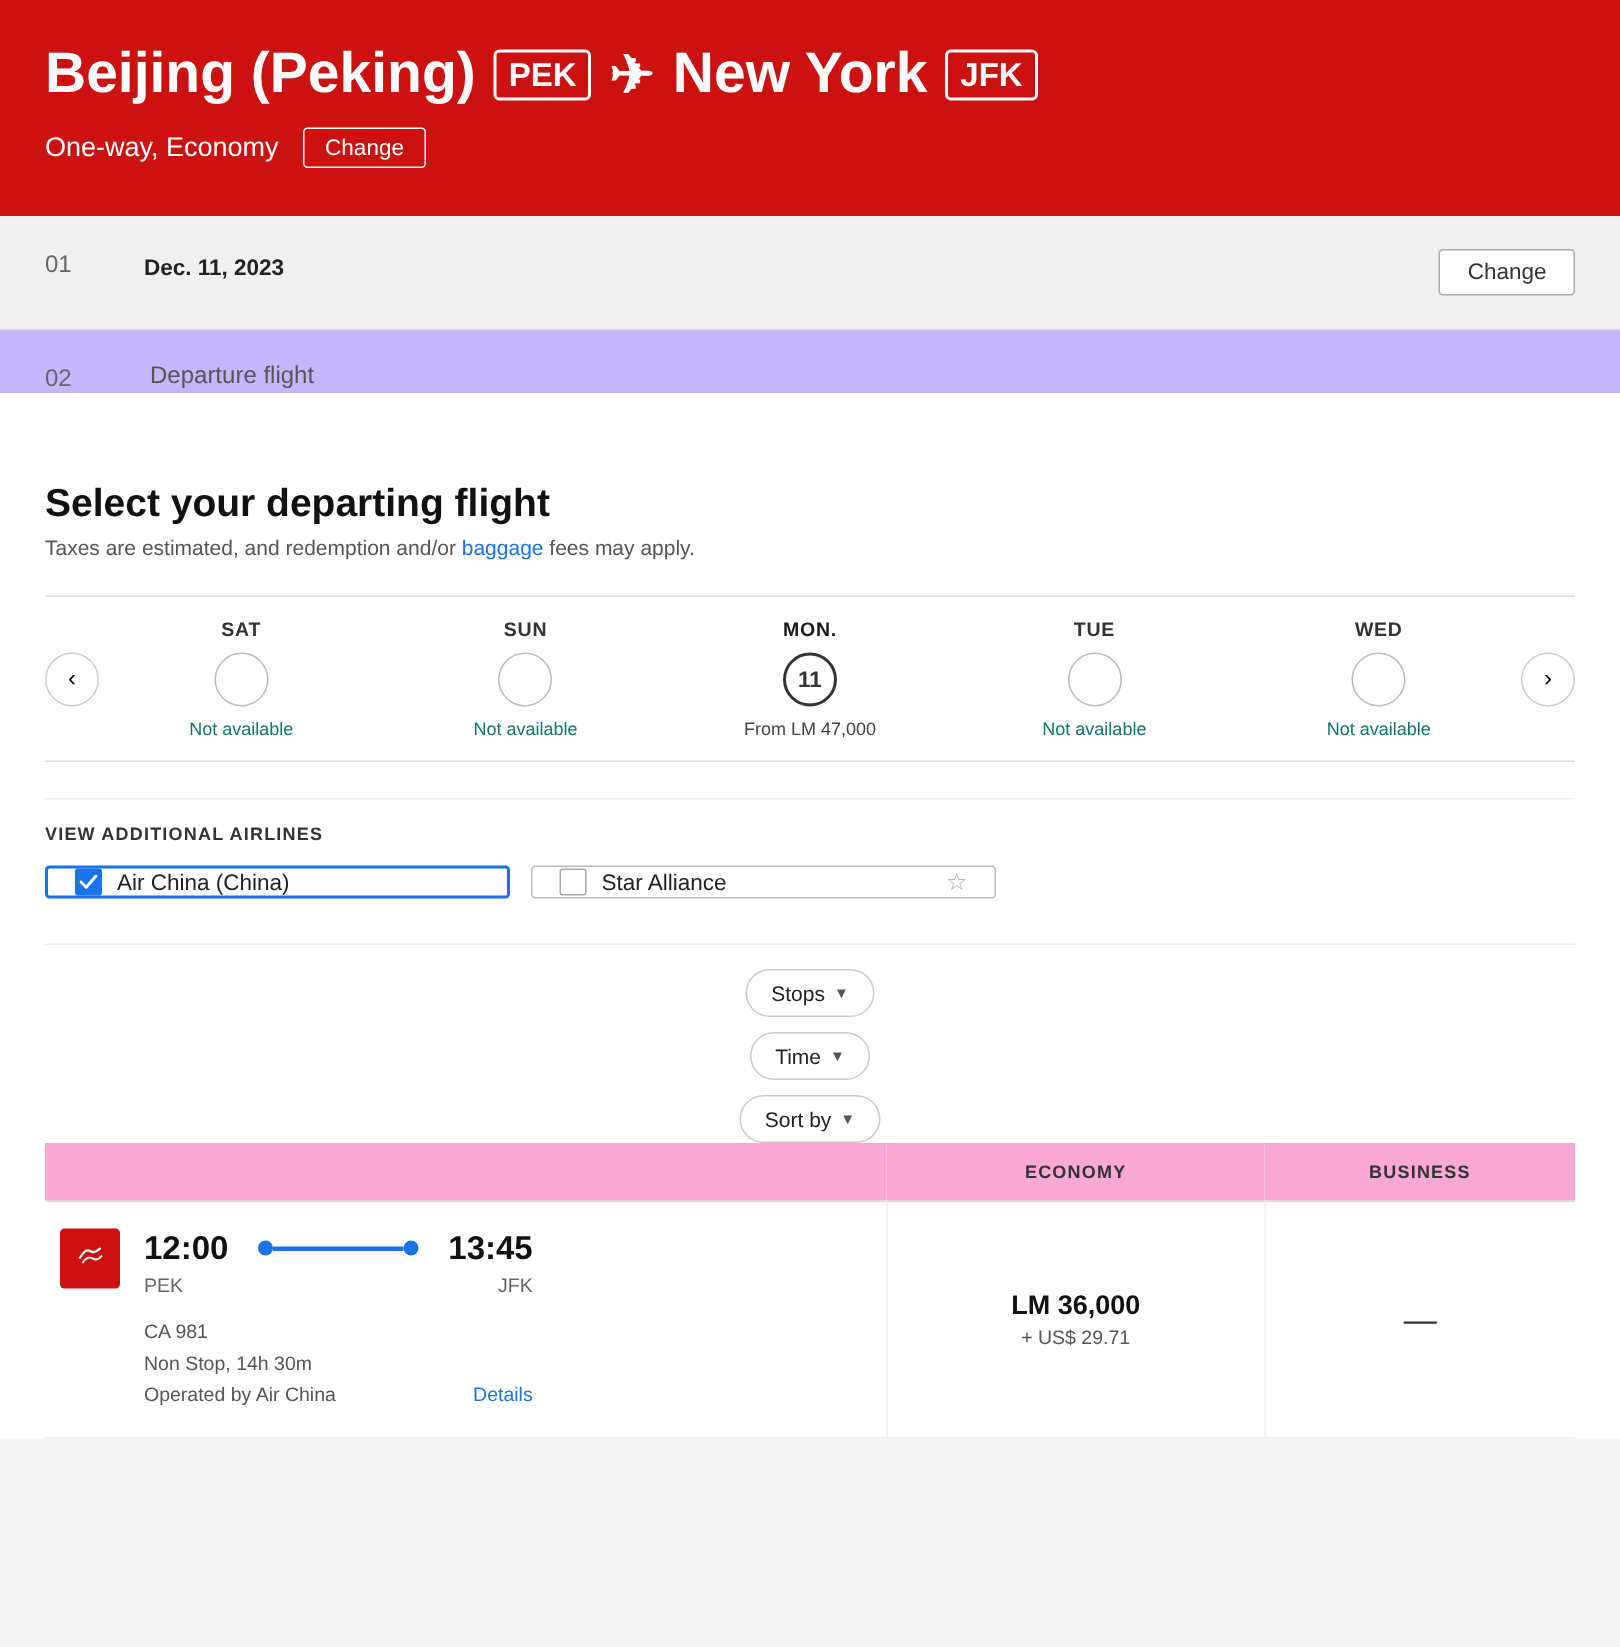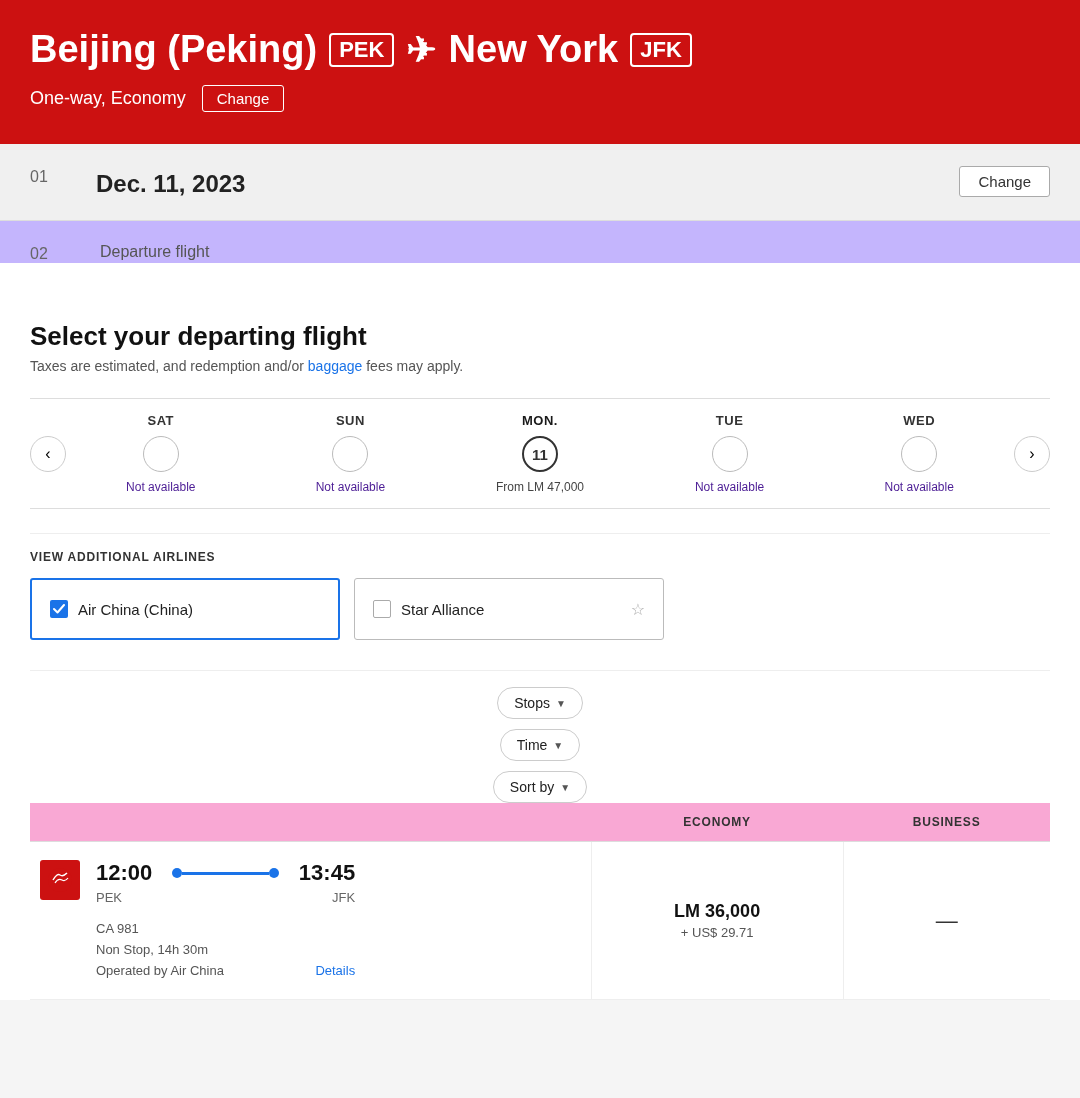--- a/index.html
+++ b/index.html
@@ -60,21 +60,21 @@
       color: #666;
       min-width: 30px;
       padding-top: 2px;
     }
     .step-content { flex: 1; }
     .step-label {
       font-size: 16px;
       color: #555;
     }
     .step-value {
-      font-size: 24px;
+      font-size: 15px;
       font-weight: 700;
       color: #222;
       margin-top: 4px;
     }
     .step-change-btn {
       border: 1px solid #aaa;
       background: white;
       color: #333;
       padding: 6px 18px;
       border-radius: 3px;
@@ -155,21 +155,21 @@
       font-size: 15px;
       color: #333;
       background: white;
     }
     .day-circle.selected {
       border: 2px solid #333;
       font-weight: 700;
     }
     .day-avail {
       font-size: 12px;
-      color: #4c1d95;
+      color: #0f766e;
     }
     .day-avail.available { color: #444; }
 
     
     .airlines-section {
       padding: 16px 0 20px 0;
       border-top: 1px solid #eee;
     }
     .airlines-label {
       font-size: 12px;
@@ -181,21 +181,21 @@
     .airlines-list {
       display: flex;
       gap: 14px;
     }
     .airline-option {
       display: flex;
       align-items: center;
       gap: 10px;
       border: 2px solid #1a73e8;
       border-radius: 3px;
-      padding: 20px 18px;
+      padding: 0 18px;
       cursor: pointer;
       min-width: 310px;
       background: white;
     }
     .airline-option.unchecked {
       border: 1.5px solid #bbb;
       min-width: 310px;
     }
     .airline-checkbox {
       width: 18px;

